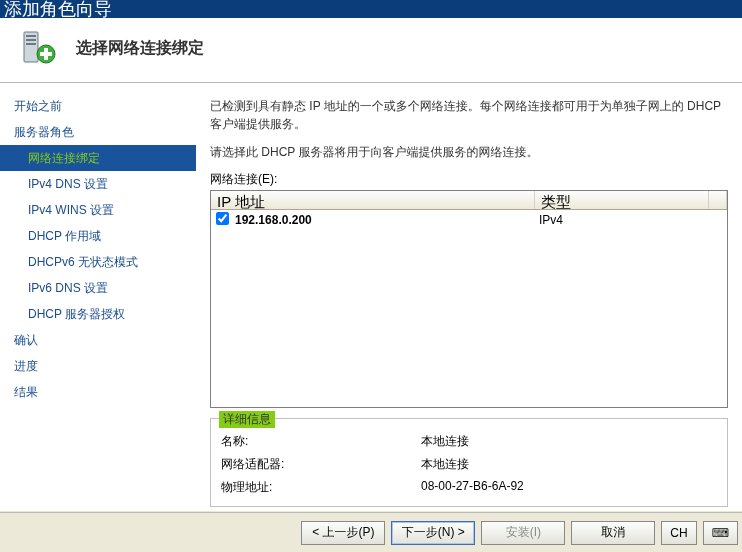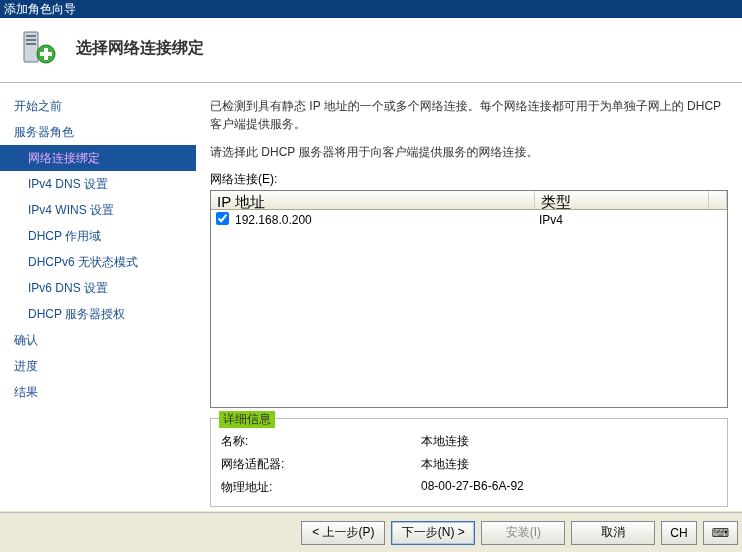--- a/index.html
+++ b/index.html
@@ -1,45 +1,45 @@
 <!DOCTYPE html>
 <html><head>
 <meta charset="utf-8">
 <style>
 * { box-sizing: border-box; margin: 0; padding: 0; }
 body { font-family: "Microsoft YaHei", SimSun, Arial, sans-serif; font-size: 12px; background: #ece9d8; width: 742px; height: 552px; overflow: hidden; }
 
-.titlebar { background: linear-gradient(to bottom, #0a3d7a, #0a3d7a); color: #fff; height: 18px; line-height: 18px; padding-left: 4px; font-size: 12px; }
+.titlebar { background: linear-gradient(to bottom, #0a3d7a, #0a3d7a); color: #fff; height: 18px; line-height: 18px; padding-left: 4px; font-size: 18px; }
 
 .header { display: flex; align-items: center; padding: 10px 16px 14px 18px; border-bottom: 1px solid #bbb; background: #fff; }
 .header-icon { width: 40px; height: 40px; margin-right: 18px; position: relative; }
 .header-icon svg { width: 40px; height: 40px; }
 .header-title { font-size: 16px; font-weight: bold; color: #333; }
 
 .content { display: flex; height: calc(100% - 18px - 66px - 40px); background: #fff; }
 
 .sidebar { width: 196px; padding-top: 10px; background: #fff; border-right: none; }
 .side-item { padding: 4px 6px 4px 14px; color: #1a4d8f; cursor: pointer; line-height: 18px; }
 .side-item.sub { padding-left: 28px; }
-.side-item.selected { background: #19539c; color: #f0abfc; }
+.side-item.selected { background: #19539c; color: #84cc16; }
 
 .main { flex: 1; padding: 14px 14px 0 14px; position: relative; }
 .desc { color: #333; line-height: 18px; margin-bottom: 10px; }
 
 .field-label { margin-top: 4px; margin-bottom: 2px; }
 
 .listbox { border: 1px solid #7f7f7f; height: 218px; background: #fff; }
 .listhead { display: flex; background: linear-gradient(to bottom,#fdfdfd,#ece9d8); border-bottom: 1px solid #aca899; height: 19px; }
 .listhead .col { padding: 2px 6px; border-right: 1px solid #d4d0c8; font-size: 15px; }
 .col-ip { width: 324px; }
 .col-type { flex: 1; }
 .col-small { width: 18px; border-right: none; }
 .listrow { display: flex; align-items: center; padding: 2px 0; }
 .listrow .cbwrap { width: 22px; text-align: center; }
-.listrow .ipcell { width: 302px; padding-left: 2px; }
+.listrow .ipcell { width: 302px; padding-left: 2px; font-weight: bold; }
 .listrow .typecell { padding-left: 4px; }
 
 .detailgroup { margin-top: 10px; border: 1px solid #c0c0c0; padding: 8px 10px 10px 10px; position: relative; }
 .detailgroup .legend { position: absolute; top: -8px; left: 8px; background: #84cc16; padding: 0 4px; color: #333; }
 .detailgrid { display: grid; grid-template-columns: 200px 1fr; row-gap: 6px; margin-top: 6px; }
 
 .footer { position: absolute; left: 0; right: 0; bottom: 0; height: 40px; border-top: 1px solid #bbb; display: flex; justify-content: flex-end; align-items: center; padding-right: 4px; gap: 6px; background: #ece9d8; }
 .btn { min-width: 84px; height: 24px; border: 1px solid #888; background: linear-gradient(to bottom,#fdfdfd,#e3e3db); font-size: 12px; padding: 0 8px; cursor: pointer; }
 .btn:disabled { color: #8a8a8a; cursor: default; }
 .btn-small { min-width: 28px; }

